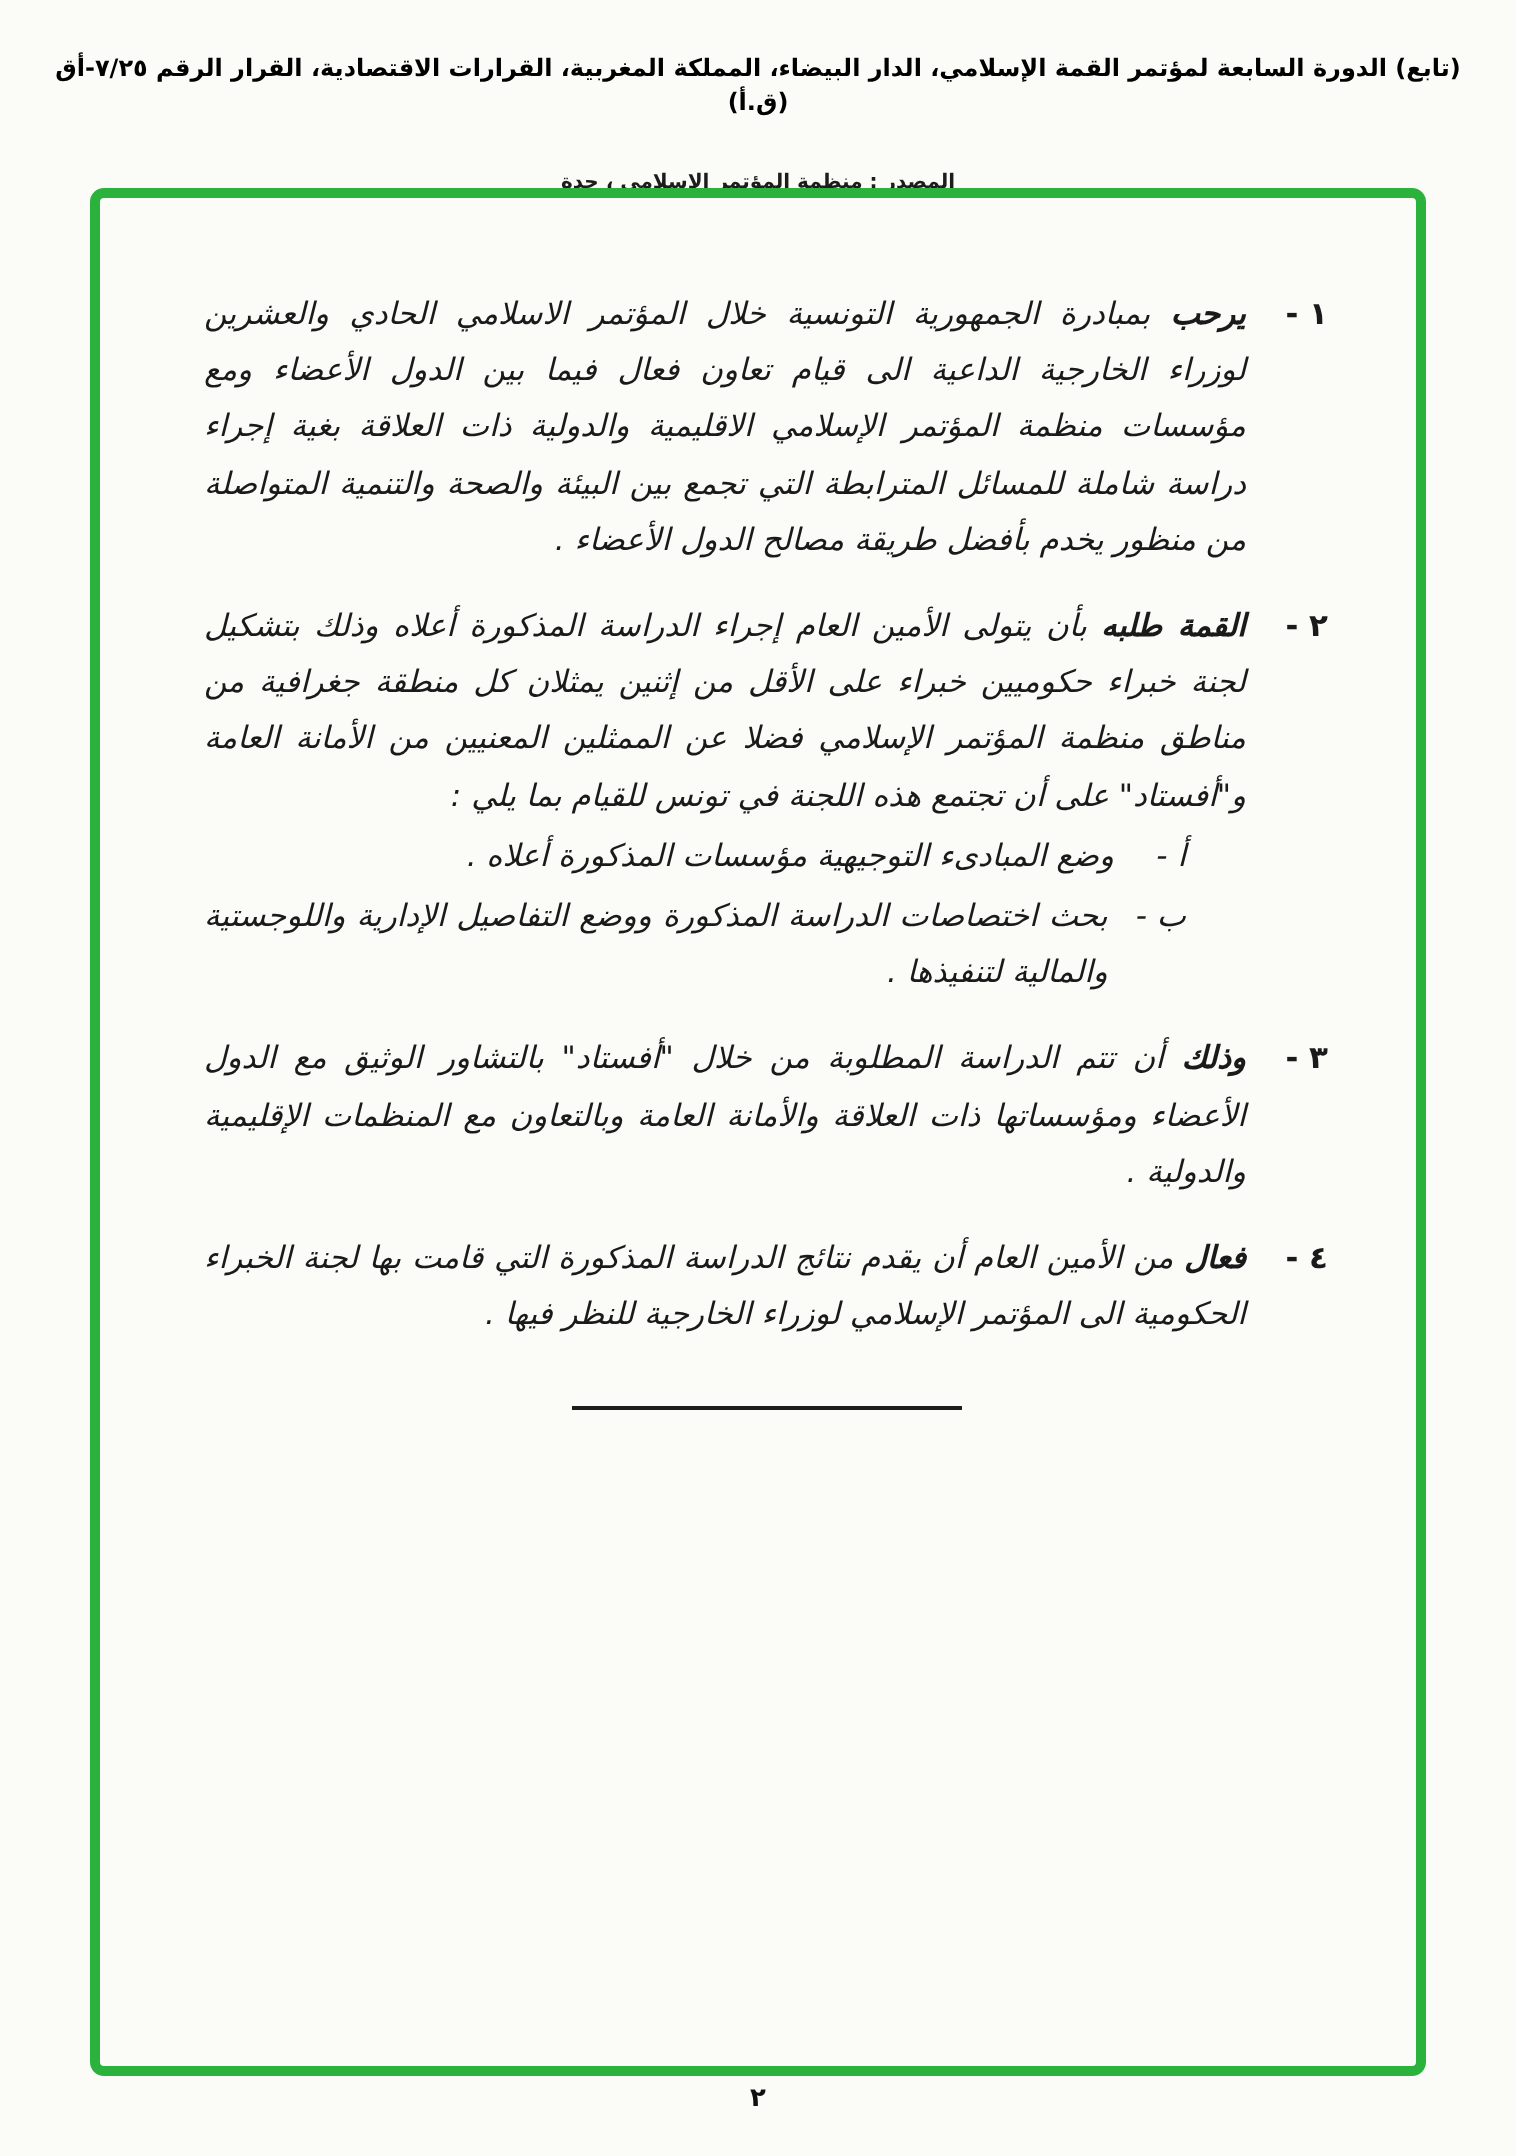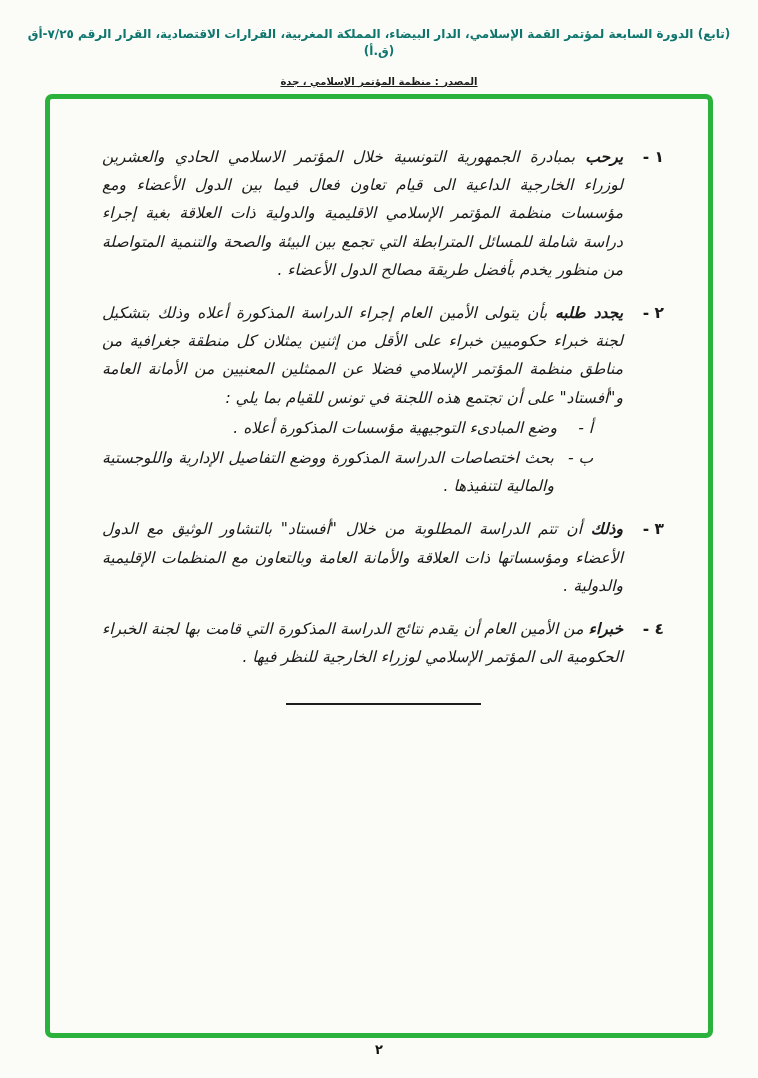--- a/index.html
+++ b/index.html
@@ -17,28 +17,27 @@
   
   .doc-header {
     direction: rtl;
     text-align: center;
     padding: 26px 18px 0 18px;
   }
   .doc-header .line1 {
     font-size: 12px;
     font-weight: bold;
     line-height: 1.4;
-    color: #0f766e;
+    color: #000000;
   }
   .doc-header .line2 {
     font-size: 10px;
     font-weight: bold;
-    margin-top: 16px;
+    margin-top: 26px;
     color: #1c1c1c;
-    text-decoration: underline;
   }
 
   
   .green-frame {
     position: absolute;
     left: 45px; top: 94px;
     width: 668px; height: 944px;
     border: 5px solid var(--frame-green, #2bb23c);
     border-radius: 7px;
   }
@@ -101,40 +100,40 @@
     <div class="content">
 
       <div class="item">
         <span class="item-marker">١ -</span>
         <div class="item-body"><span class="lead">يرحب</span><span> بمبادرة الجمهورية التونسية خلال المؤتمر الاسلامي الحادي والعشرين لوزراء الخارجية الداعية الى قيام تعاون فعال فيما بين الدول الأعضاء ومع مؤسسات منظمة المؤتمر الإسلامي الاقليمية والدولية ذات العلاقة بغية إجراء دراسة شاملة للمسائل المترابطة التي تجمع بين البيئة والصحة والتنمية المتواصلة من منظور يخدم بأفضل طريقة مصالح الدول الأعضاء .</span></div>
       </div>
 
       <div class="item">
         <span class="item-marker">٢ -</span>
         <div class="item-body">
-          <div><span class="lead">يجدد طلبه</span><span> بأن يتولى الأمين العام إجراء الدراسة المذكورة أعلاه وذلك بتشكيل لجنة خبراء حكوميين خبراء على الأقل من إثنين يمثلان كل منطقة جغرافية من مناطق منظمة المؤتمر الإسلامي فضلا عن الممثلين المعنيين من الأمانة العامة و"أفستاد" على أن تجتمع هذه اللجنة في تونس للقيام بما يلي :</span></div>
+          <div><span class="lead">القمة طلبه</span><span> بأن يتولى الأمين العام إجراء الدراسة المذكورة أعلاه وذلك بتشكيل لجنة خبراء حكوميين خبراء على الأقل من إثنين يمثلان كل منطقة جغرافية من مناطق منظمة المؤتمر الإسلامي فضلا عن الممثلين المعنيين من الأمانة العامة و"أفستاد" على أن تجتمع هذه اللجنة في تونس للقيام بما يلي :</span></div>
           <div class="sub-item">
             <span class="sub-marker">أ -</span>
             <span class="sub-text">وضع المبادىء التوجيهية مؤسسات المذكورة أعلاه .</span>
           </div>
           <div class="sub-item">
             <span class="sub-marker">ب -</span>
             <span class="sub-text">بحث اختصاصات الدراسة المذكورة ووضع التفاصيل الإدارية واللوجستية والمالية لتنفيذها .</span>
           </div>
         </div>
       </div>
 
       <div class="item">
         <span class="item-marker">٣ -</span>
         <div class="item-body"><span class="lead">وذلك</span><span> أن تتم الدراسة المطلوبة من خلال "أفستاد" بالتشاور الوثيق مع الدول الأعضاء ومؤسساتها ذات العلاقة والأمانة العامة وبالتعاون مع المنظمات الإقليمية والدولية .</span></div>
       </div>
 
       <div class="item">
         <span class="item-marker">٤ -</span>
-        <div class="item-body"><span class="lead">خبراء</span><span> من الأمين العام أن يقدم نتائج الدراسة المذكورة التي قامت بها لجنة الخبراء الحكومية الى المؤتمر الإسلامي لوزراء الخارجية للنظر فيها .</span></div>
+        <div class="item-body"><span class="lead">فعال</span><span> من الأمين العام أن يقدم نتائج الدراسة المذكورة التي قامت بها لجنة الخبراء الحكومية الى المؤتمر الإسلامي لوزراء الخارجية للنظر فيها .</span></div>
       </div>
 
       <div class="separator"></div>
 
     </div>
   </div>
 
   <div class="page-number">٢</div>
 
 </div>

